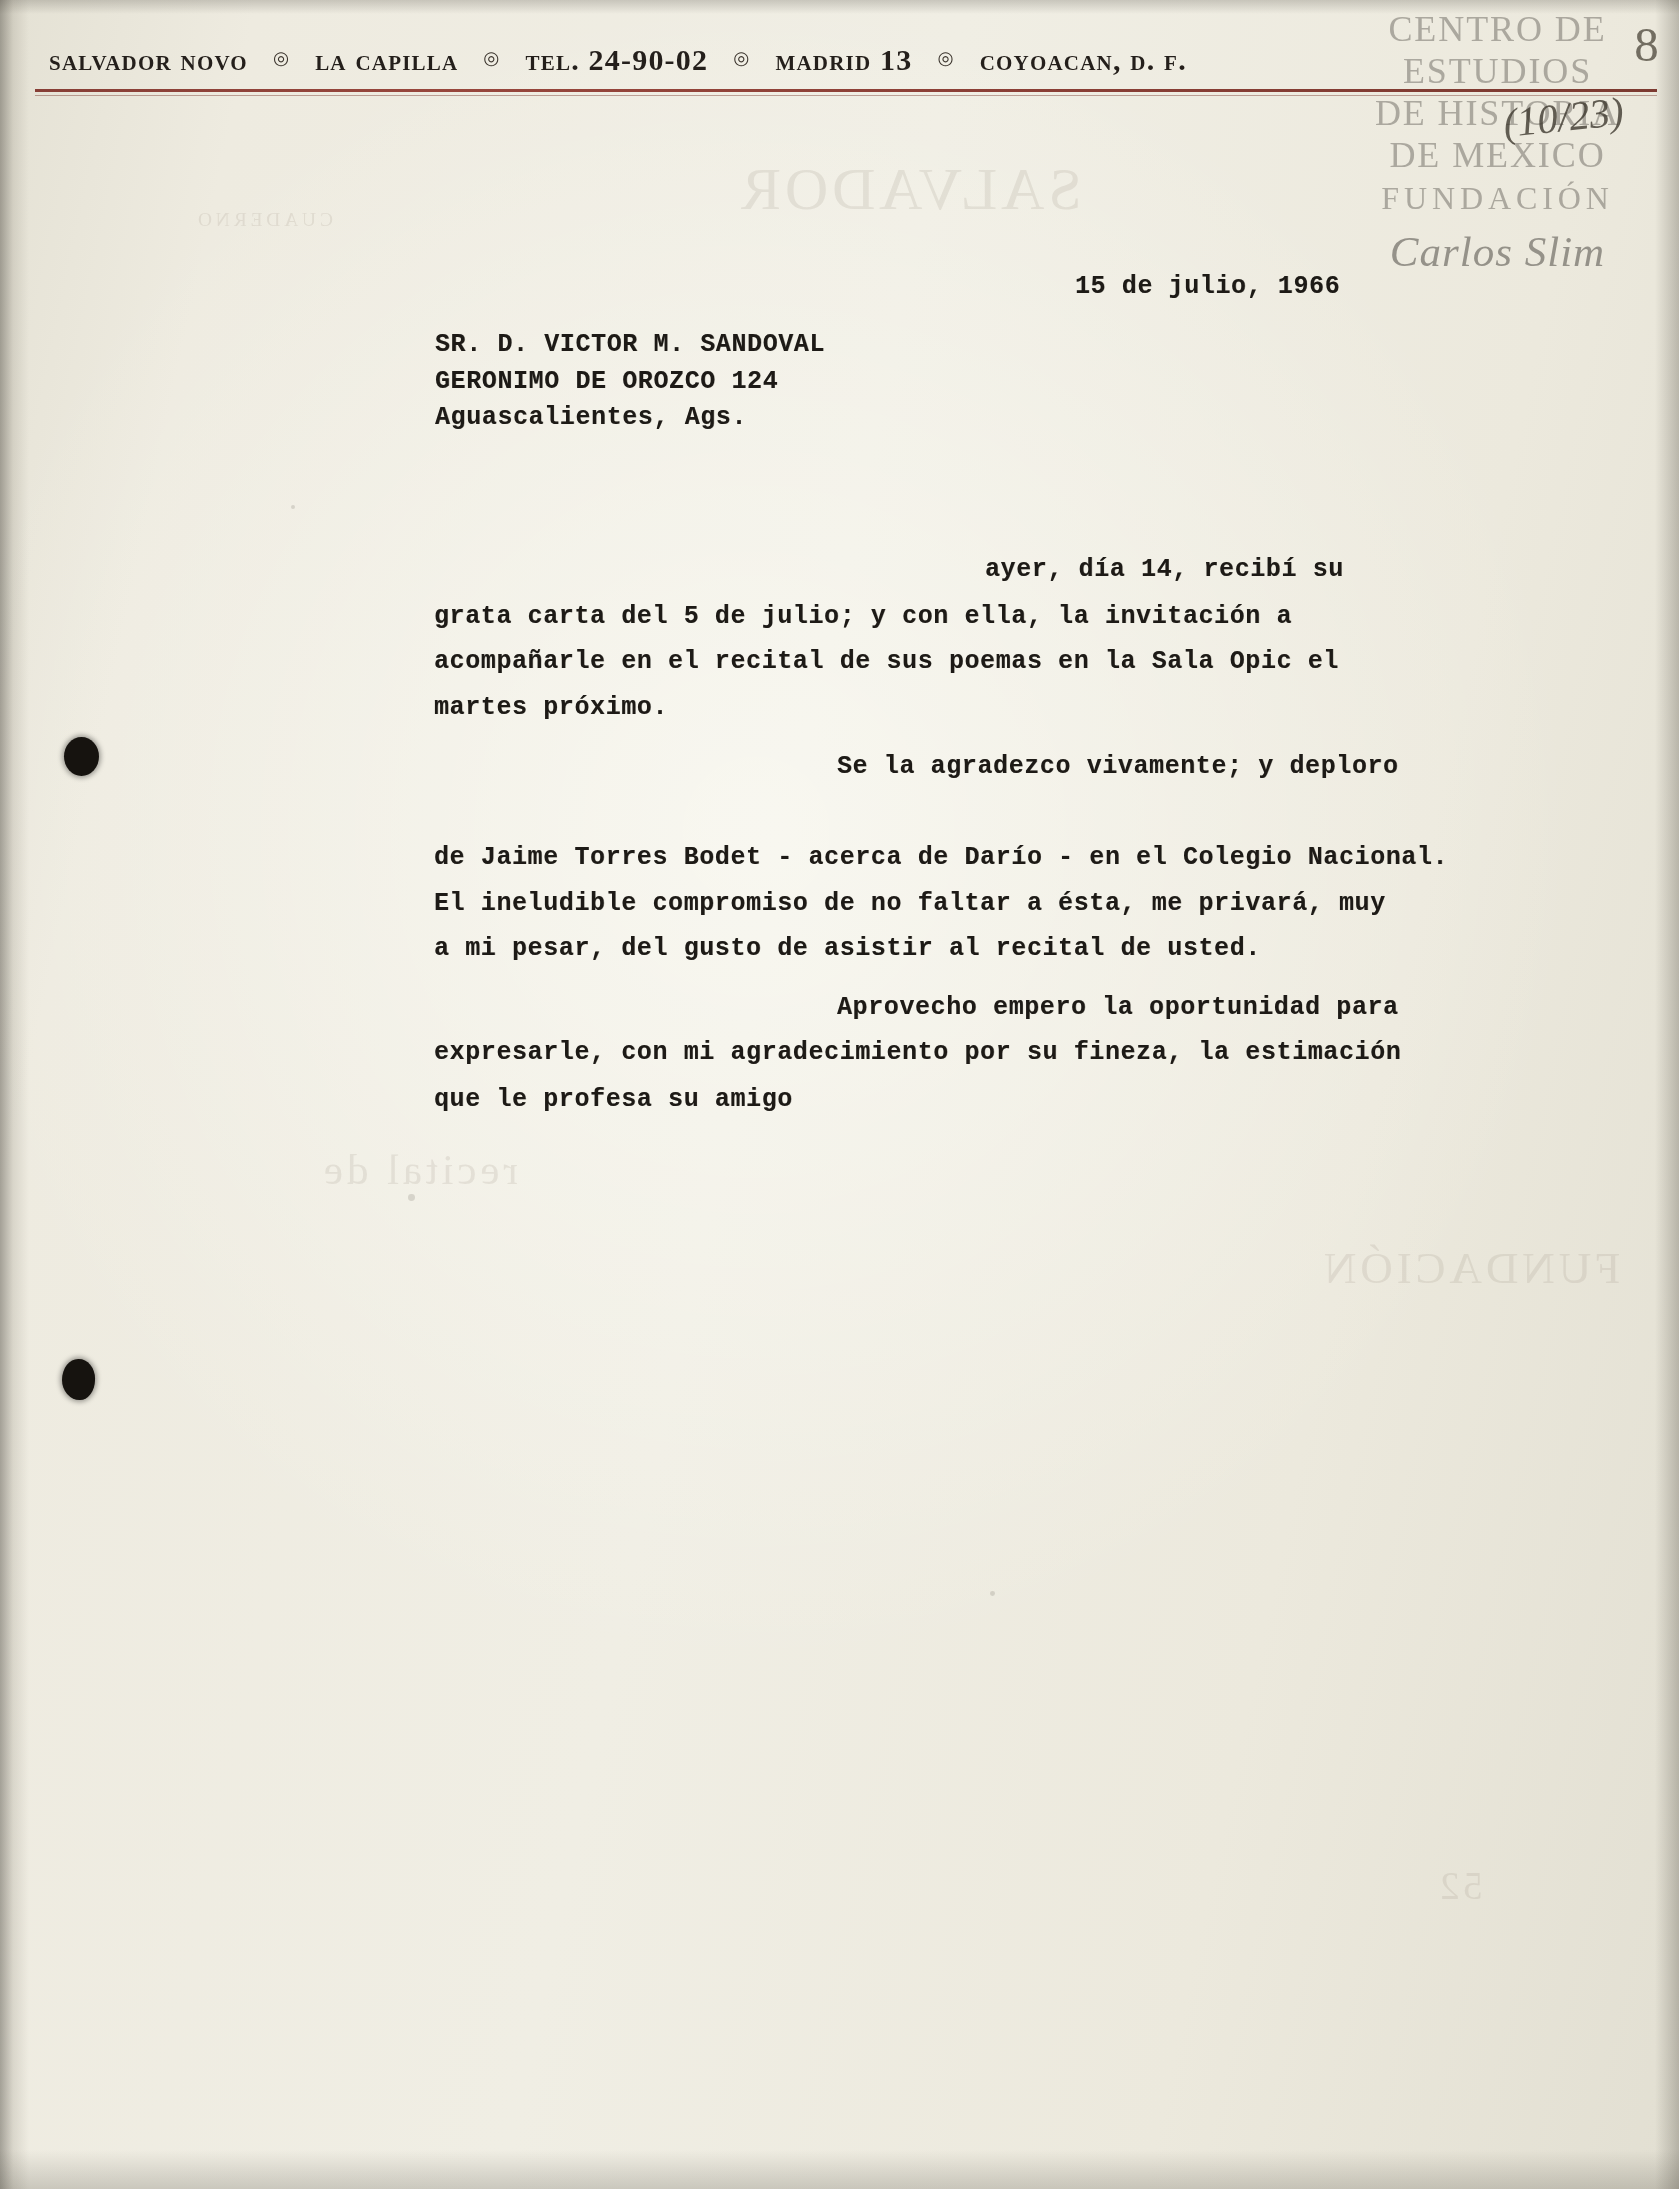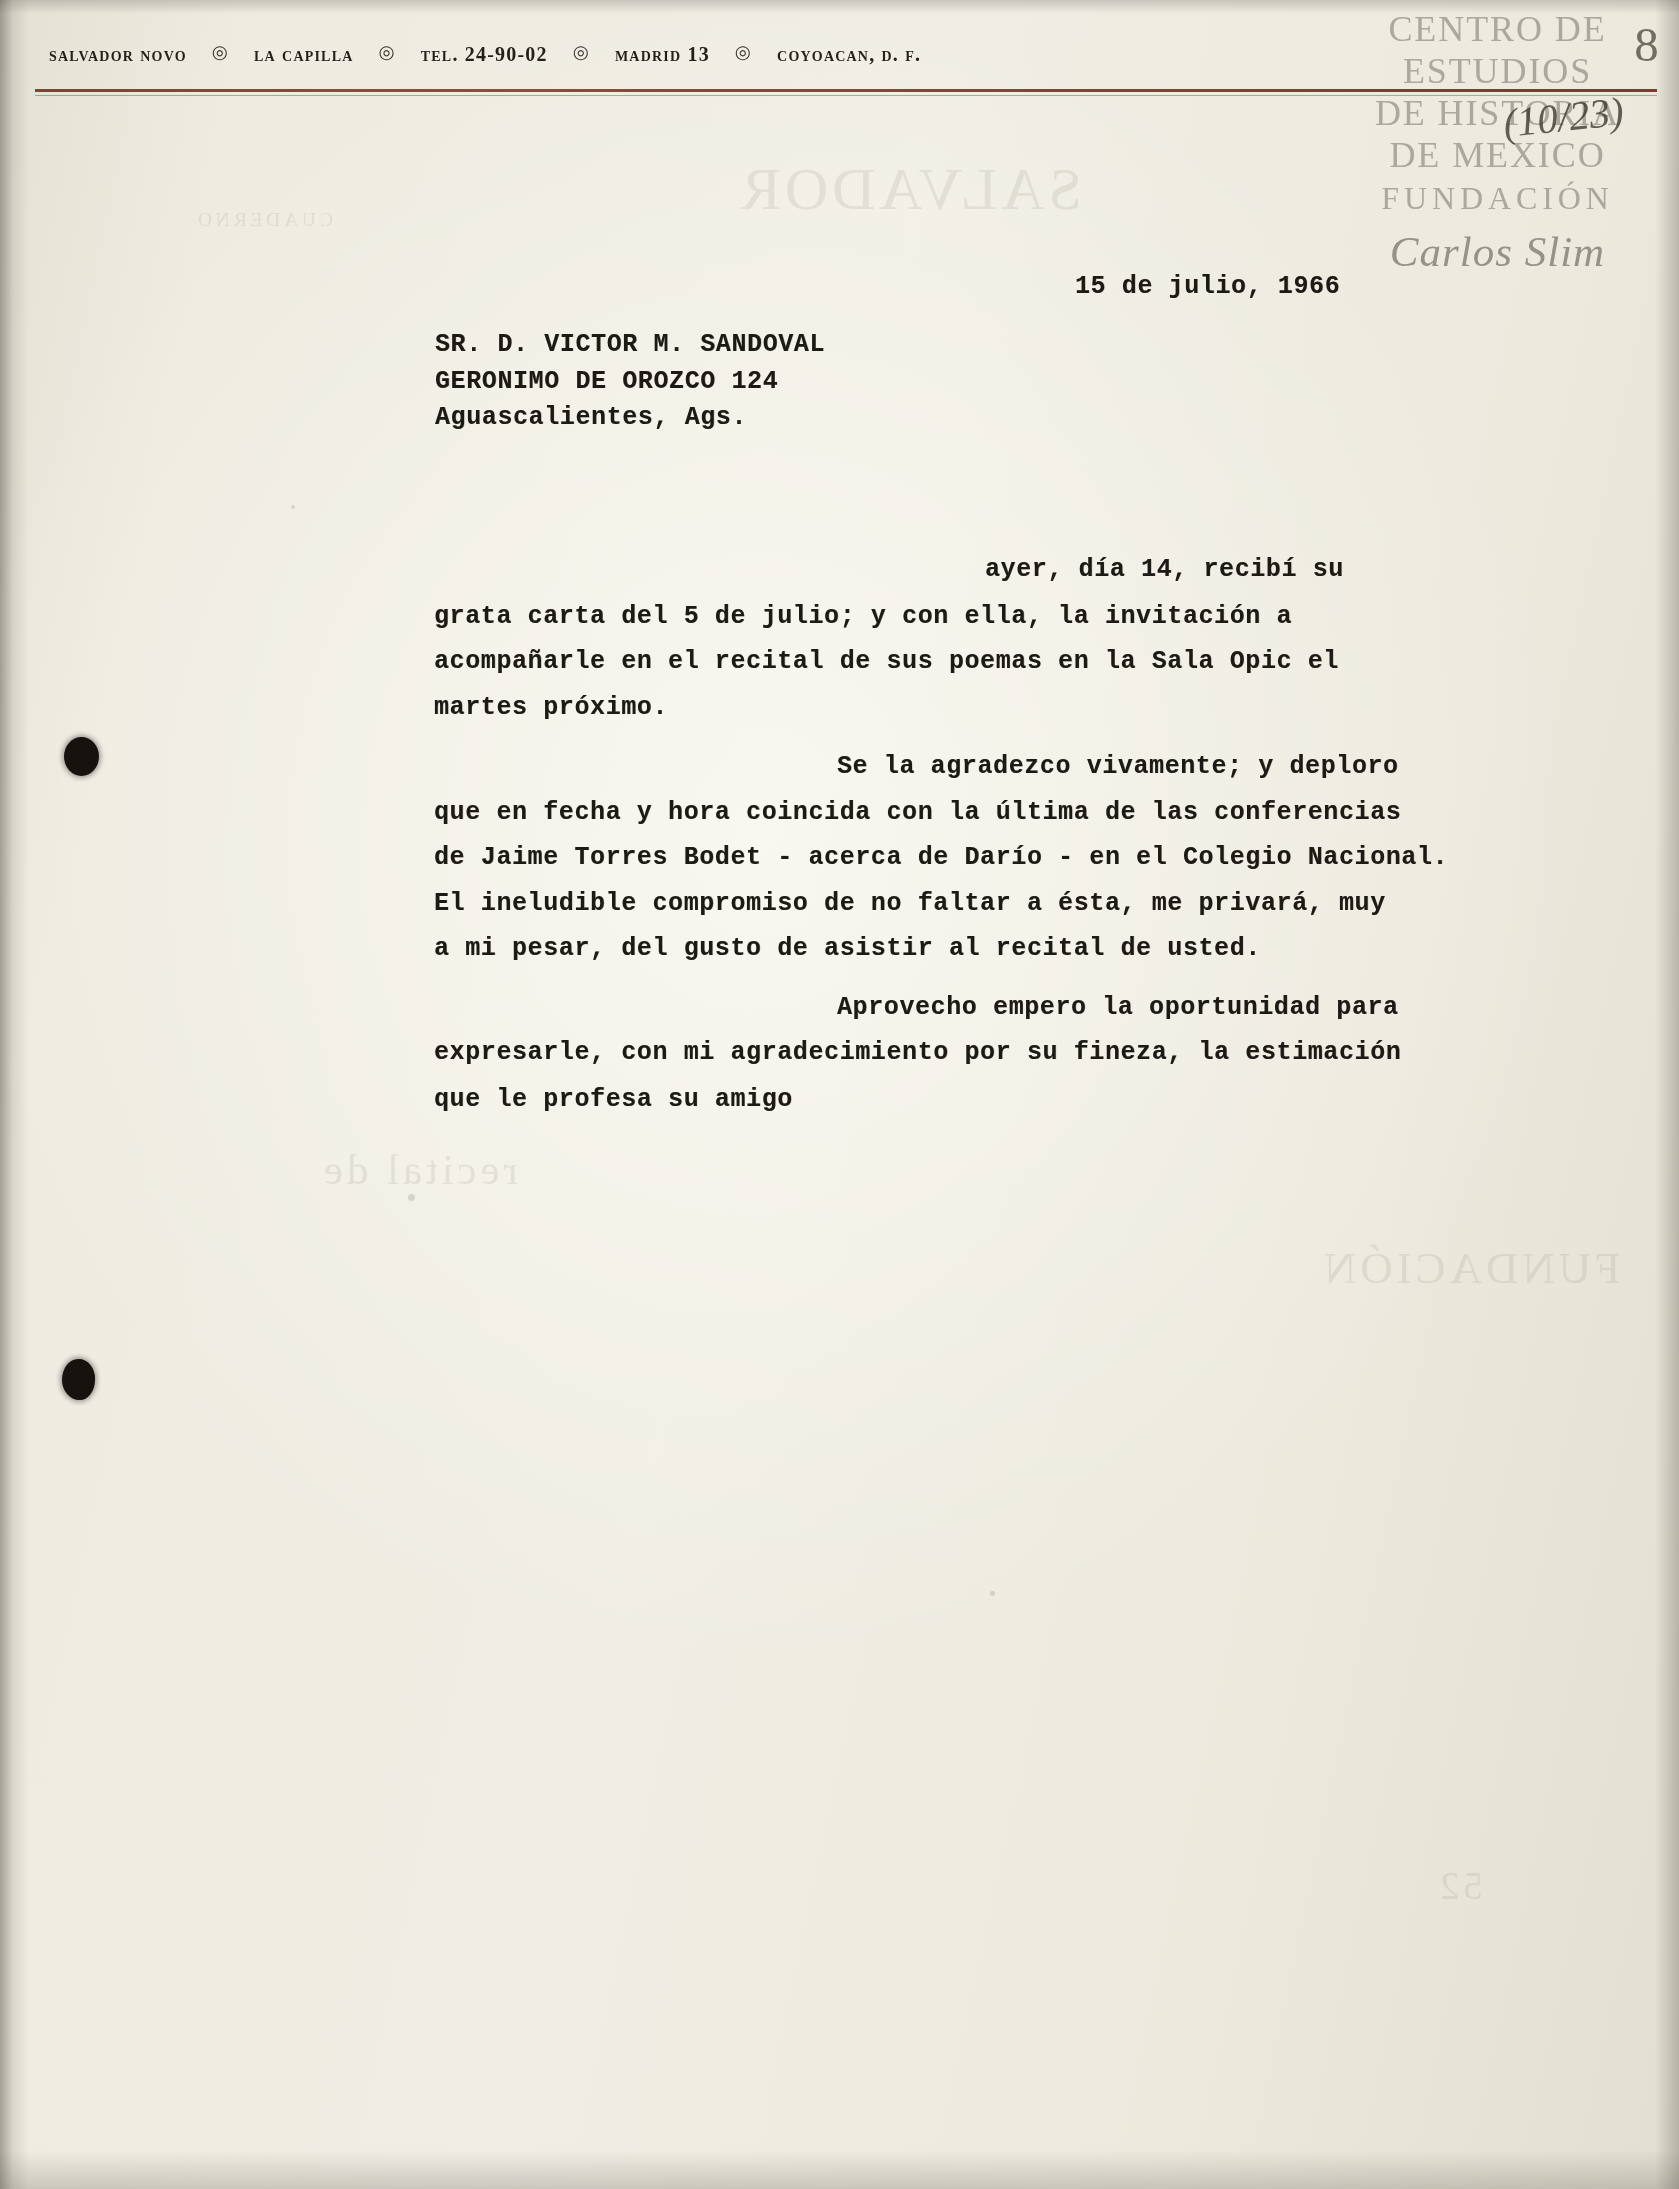--- a/index.html
+++ b/index.html
@@ -86,21 +86,21 @@
   }
   .lh-row {
     display: flex;
     align-items: center;
     gap: 0;
   }
   .lh-item {
     font-variant: small-caps;
     text-transform: lowercase;
     font-weight: 700;
-    font-size: 20px;
+    font-size: 30px;
   }
   .lh-sep {
     display: inline-block;
     margin: 0 25px;
     color: #3a332c;
     font-size: 18.4px;
     line-height: 1;
     transform: translateY(-1.9px);
   }
   .rule {
@@ -297,21 +297,20 @@
     <div class="tl addr2">GERONIMO DE OROZCO 124</div>
     <div class="tl addr3">Aguascalientes, Ags.</div>
 
 
     <div class="tl p1l1">ayer, día 14, recibí su</div>
     <div class="tl p1l2">grata carta del 5 de julio; y con ella, la invitación a</div>
     <div class="tl p1l3">acompañarle en el recital de sus poemas en la Sala Opic el</div>
     <div class="tl p1l4">martes próximo.</div>
 
     <div class="tl p2l1">Se la agradezco vivamente; y deploro</div>
-    <div class="tl p2l2">que en fecha y hora coincida con la última de las conferencias</div>
     <div class="tl p2l3">de Jaime Torres Bodet - acerca de Darío - en el Colegio Nacional.</div>
     <div class="tl p2l4">El ineludible compromiso de no faltar a ésta, me privará, muy</div>
     <div class="tl p3l1">Aprovecho empero la oportunidad para</div>
 
     <div class="tl p2l5">a mi pesar, del gusto de asistir al recital de usted.</div>
     <div class="tl p3l2">expresarle, con mi agradecimiento por su fineza, la estimación</div>
     <div class="tl p3l3">que le profesa su amigo</div>
 
   </div>
 

